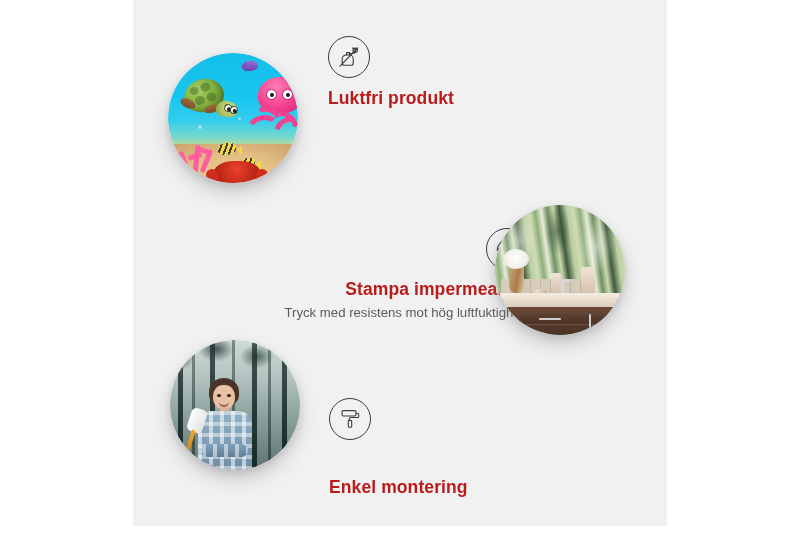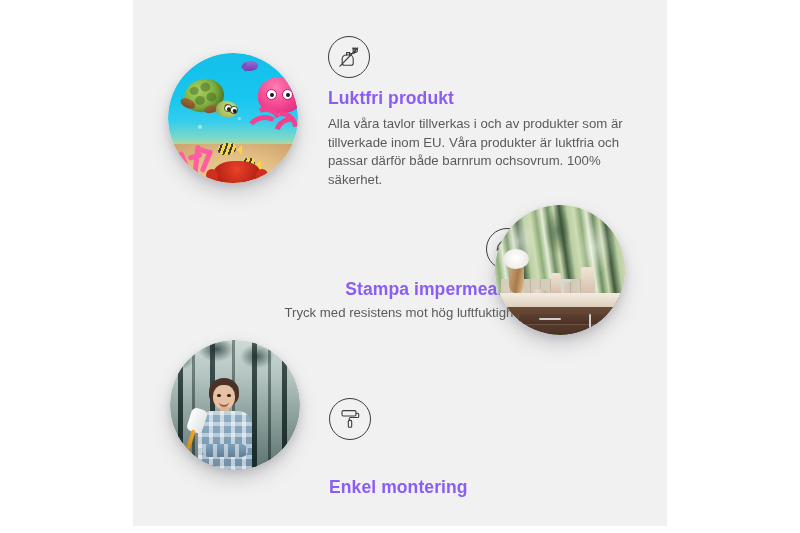--- a/index.html
+++ b/index.html
@@ -288,21 +288,21 @@
   .icon-circle{
     width: 42px; height: 42px; border-radius: 50%;
     border: 1.4px solid #3c3c3c;
     display:flex; align-items:center; justify-content:center;
     box-sizing: border-box;
   }
   .feature h3{
     margin: 0;
     font-size: 17.5px;
     font-weight: bold;
-    color: #8b5cf6;
+    color: #b91c1c;
     letter-spacing: .1px;
   }
   .feature p{
     margin: 0;
     font-size: 13.2px;
     line-height: 18.5px;
     color: #5a5a5a;
   }
 
   #feature-odour { left: 195px; top: 36px; width: 300px; }
@@ -382,21 +382,20 @@
             <path d="M8.2 21.2h7.0c1.1 0 2.0-.9 2.0-2.0v-4.4c0-2.1-1.7-3.8-3.8-3.8h-3.4c-2.1 0-3.8 1.7-3.8 3.8v4.4c0 1.1.9 2.0 2.0 2.0z"></path>
             <path d="M10.6 11.0V8.6h3.0v2.4"></path>
             <path d="M13.6 9.5h3.0"></path>
             <path d="M16.6 9.5c1.5 0 2.7-1.2 2.7-2.7S18.1 4.1 16.6 4.1"></path>
             <circle cx="19.2" cy="6.3" r="2.2"></circle>
           </g>
           <line x1="4.0" y1="22.2" x2="21.6" y2="4.0" stroke="#3c3c3c" stroke-width="1.2" stroke-linecap="round"></line>
         </svg>
       </div>
       <h3>Luktfri produkt</h3>
-      <p>Alla våra tavlor tillverkas i och av produkter som är tillverkade inom EU. Våra produkter är luktfria och passar därför både barnrum ochsovrum. 100% säkerhet.</p>
     </div>
 
     <div class="feature" id="feature-water">
       <div class="icon-wrap">
         <div class="icon-circle">
           <svg width="26" height="26" viewBox="0 0 26 26" aria-hidden="true">
             <g fill="none" stroke="#3c3c3c" stroke-width="1.1" stroke-linecap="round" stroke-linejoin="round">
               <path d="M3.2 14.0c0-5.4 4.4-9.8 9.8-9.8s9.8 4.4 9.8 9.8"></path>
               <path d="M3.2 14.0c1.6-1.9 3.3-1.9 4.9 0 1.6-1.9 3.3-1.9 4.9 0 1.6-1.9 3.3-1.9 4.9 0 1.6-1.9 3.3-1.9 4.9 0"></path>
               <path d="M13 4.2V2.6"></path>

